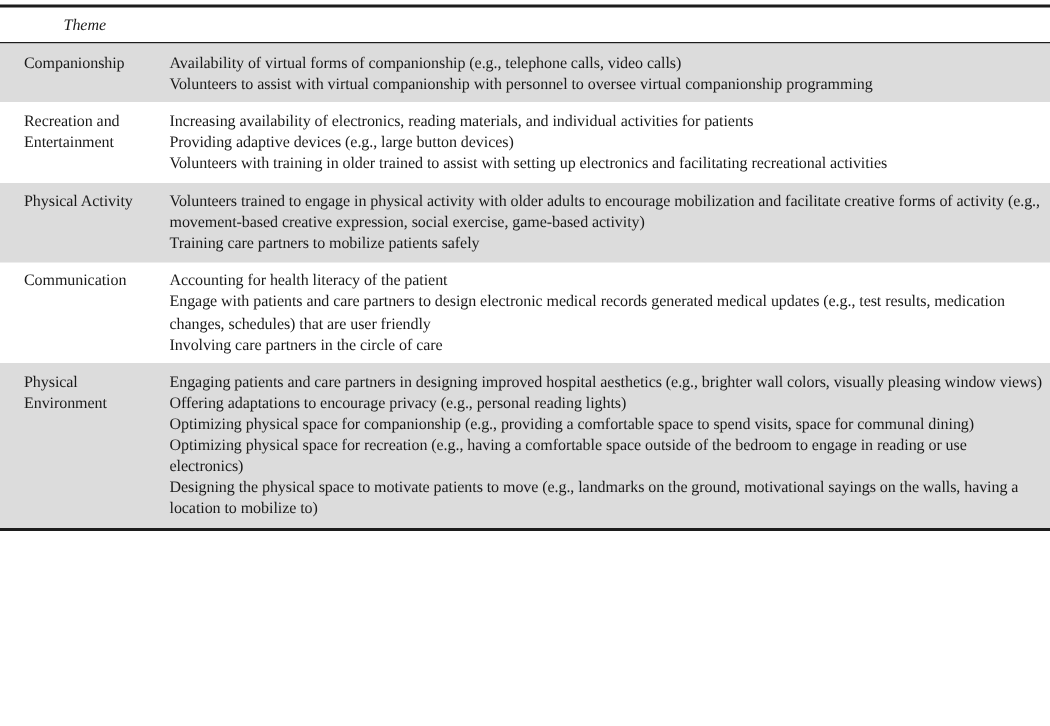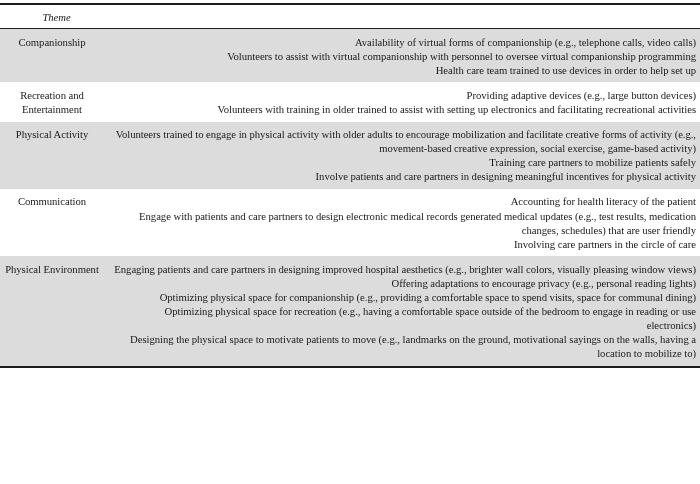--- a/index.html
+++ b/index.html
@@ -31,64 +31,61 @@
     gap: 36px;
   }
   .th { text-align: center; }
   .trow {
     display: grid;
     grid-template-columns: 113px 1fr;
     padding: 5.5px 0;
   }
   .trow:nth-child(odd) { background: #dcdcdc; }
   .td.theme {
-    padding-left: 0;
+    padding-left: 16px;
     padding-right: 9px;
-    text-align: center;
   }
   .td.recs {
     padding-right: 4px;
-    text-align: right;
   }
   .rec { margin: 0; }
 </style>
 </head>
 <body>
 
 <div class="paper-table">
 
   <div class="thead">
     <div class="th">Theme</div>
   </div>
 
   <div class="tbody">
 
     <div class="trow">
       <div class="td theme">Companionship</div>
       <div class="td recs">
           <p class="rec">Availability of virtual forms of companionship (e.g., telephone calls, video calls)</p>
           <p class="rec">Volunteers to assist with virtual companionship with personnel to oversee virtual companionship programming</p>
-          <p class="rec">Health care team trained to use devices in order to help set up</p>
         </div>
     </div>
 
     <div class="trow">
       <div class="td theme">Recreation and Entertainment</div>
       <div class="td recs">
+          <p class="rec">Increasing availability of electronics, reading materials, and individual activities for patients</p>
           <p class="rec">Providing adaptive devices (e.g., large button devices)</p>
           <p class="rec">Volunteers with training in older trained to assist with setting up electronics and facilitating recreational activities</p>
         </div>
     </div>
 
     <div class="trow">
       <div class="td theme">Physical Activity</div>
       <div class="td recs">
           <p class="rec">Volunteers trained to engage in physical activity with older adults to encourage mobilization and facilitate creative forms of activity (e.g., movement-based creative expression, social exercise, game-based activity)</p>
           <p class="rec">Training care partners to mobilize patients safely</p>
-          <p class="rec">Involve patients and care partners in designing meaningful incentives for physical activity</p>
         </div>
     </div>
 
     <div class="trow">
       <div class="td theme">Communication</div>
       <div class="td recs">
           <p class="rec">Accounting for health literacy of the patient</p>
           <p class="rec">Engage with patients and care partners to design electronic medical records generated medical updates (e.g., test results, medication changes, schedules) that are user friendly</p>
           <p class="rec">Involving care partners in the circle of care</p>
         </div>

